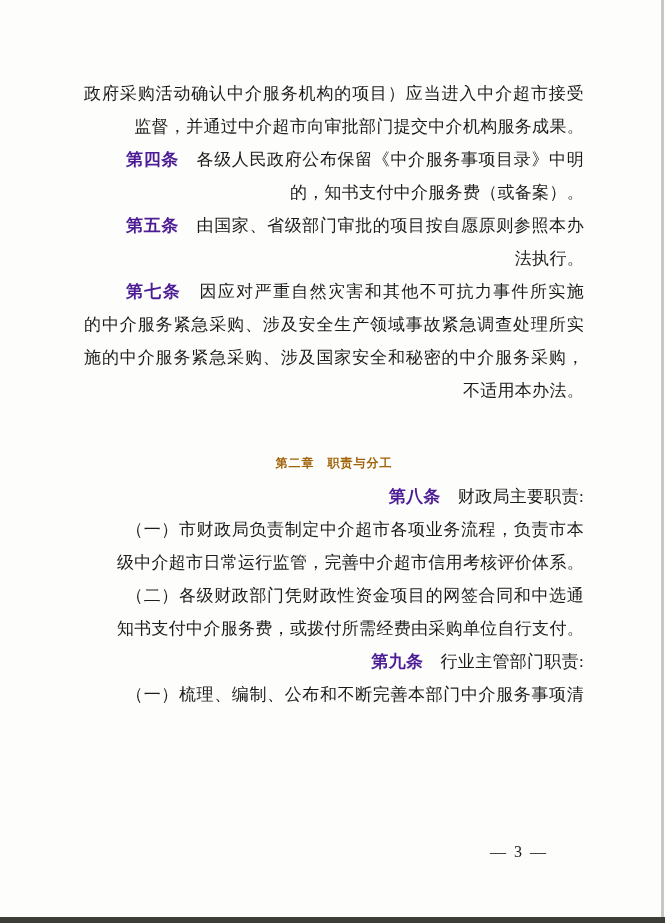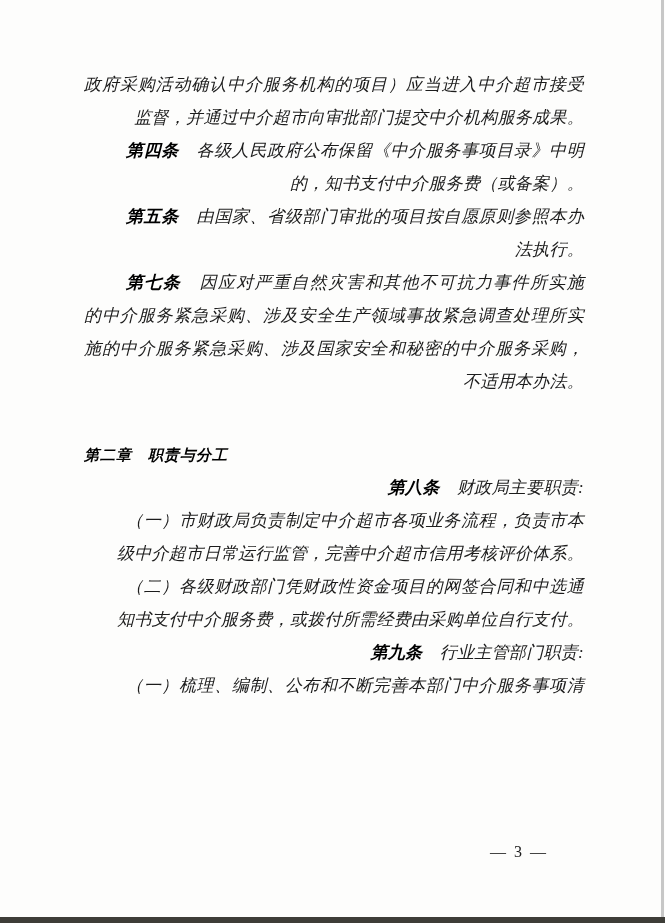--- a/index.html
+++ b/index.html
@@ -10,57 +10,56 @@
     height: 923px;
     background: #fdfdfc;
     overflow: hidden;
     font-family: "Liberation Serif", serif;
     color: #1c1c1c;
   }
 
   .content {
     position: absolute;
     left: 84px;
-    top: 68px;
+    top: 77px;
     width: 500px;
-    font-style: italic;
   }
 
   .line {
     height: 33px;
     line-height: 33px;
     font-size: 17px;
     letter-spacing: 0.3px;
     text-align: right;
     white-space: normal;
     overflow: visible;
   }
   .line.j {
     text-align: justify;
     text-align-last: justify;
   }
   .line.ind { text-indent: 42px; }
 
   .art {
     font-weight: 700;
     font-family: "Liberation Sans", sans-serif;
-    color: #000000;
+    color: #4c1d95;
     margin-top: 24px;
   }
 
   .chapter {
     margin: 40px 0 0 0;
     height: 33px;
     line-height: 33px;
-    font-size: 15px;
+    font-size: 12px;
     font-weight: 700;
     letter-spacing: 1px;
-    text-align: left;
+    text-align: center;
     font-family: "Liberation Sans", sans-serif;
-    color: #000000;
+    color: #a16207;
   }
 
   .pagenum {
     position: absolute;
     top: 843px;
     left: 490px;
     font-size: 16px;
     letter-spacing: 2px;
     color: #1c1c1c;
     font-family: "Liberation Serif", serif;

